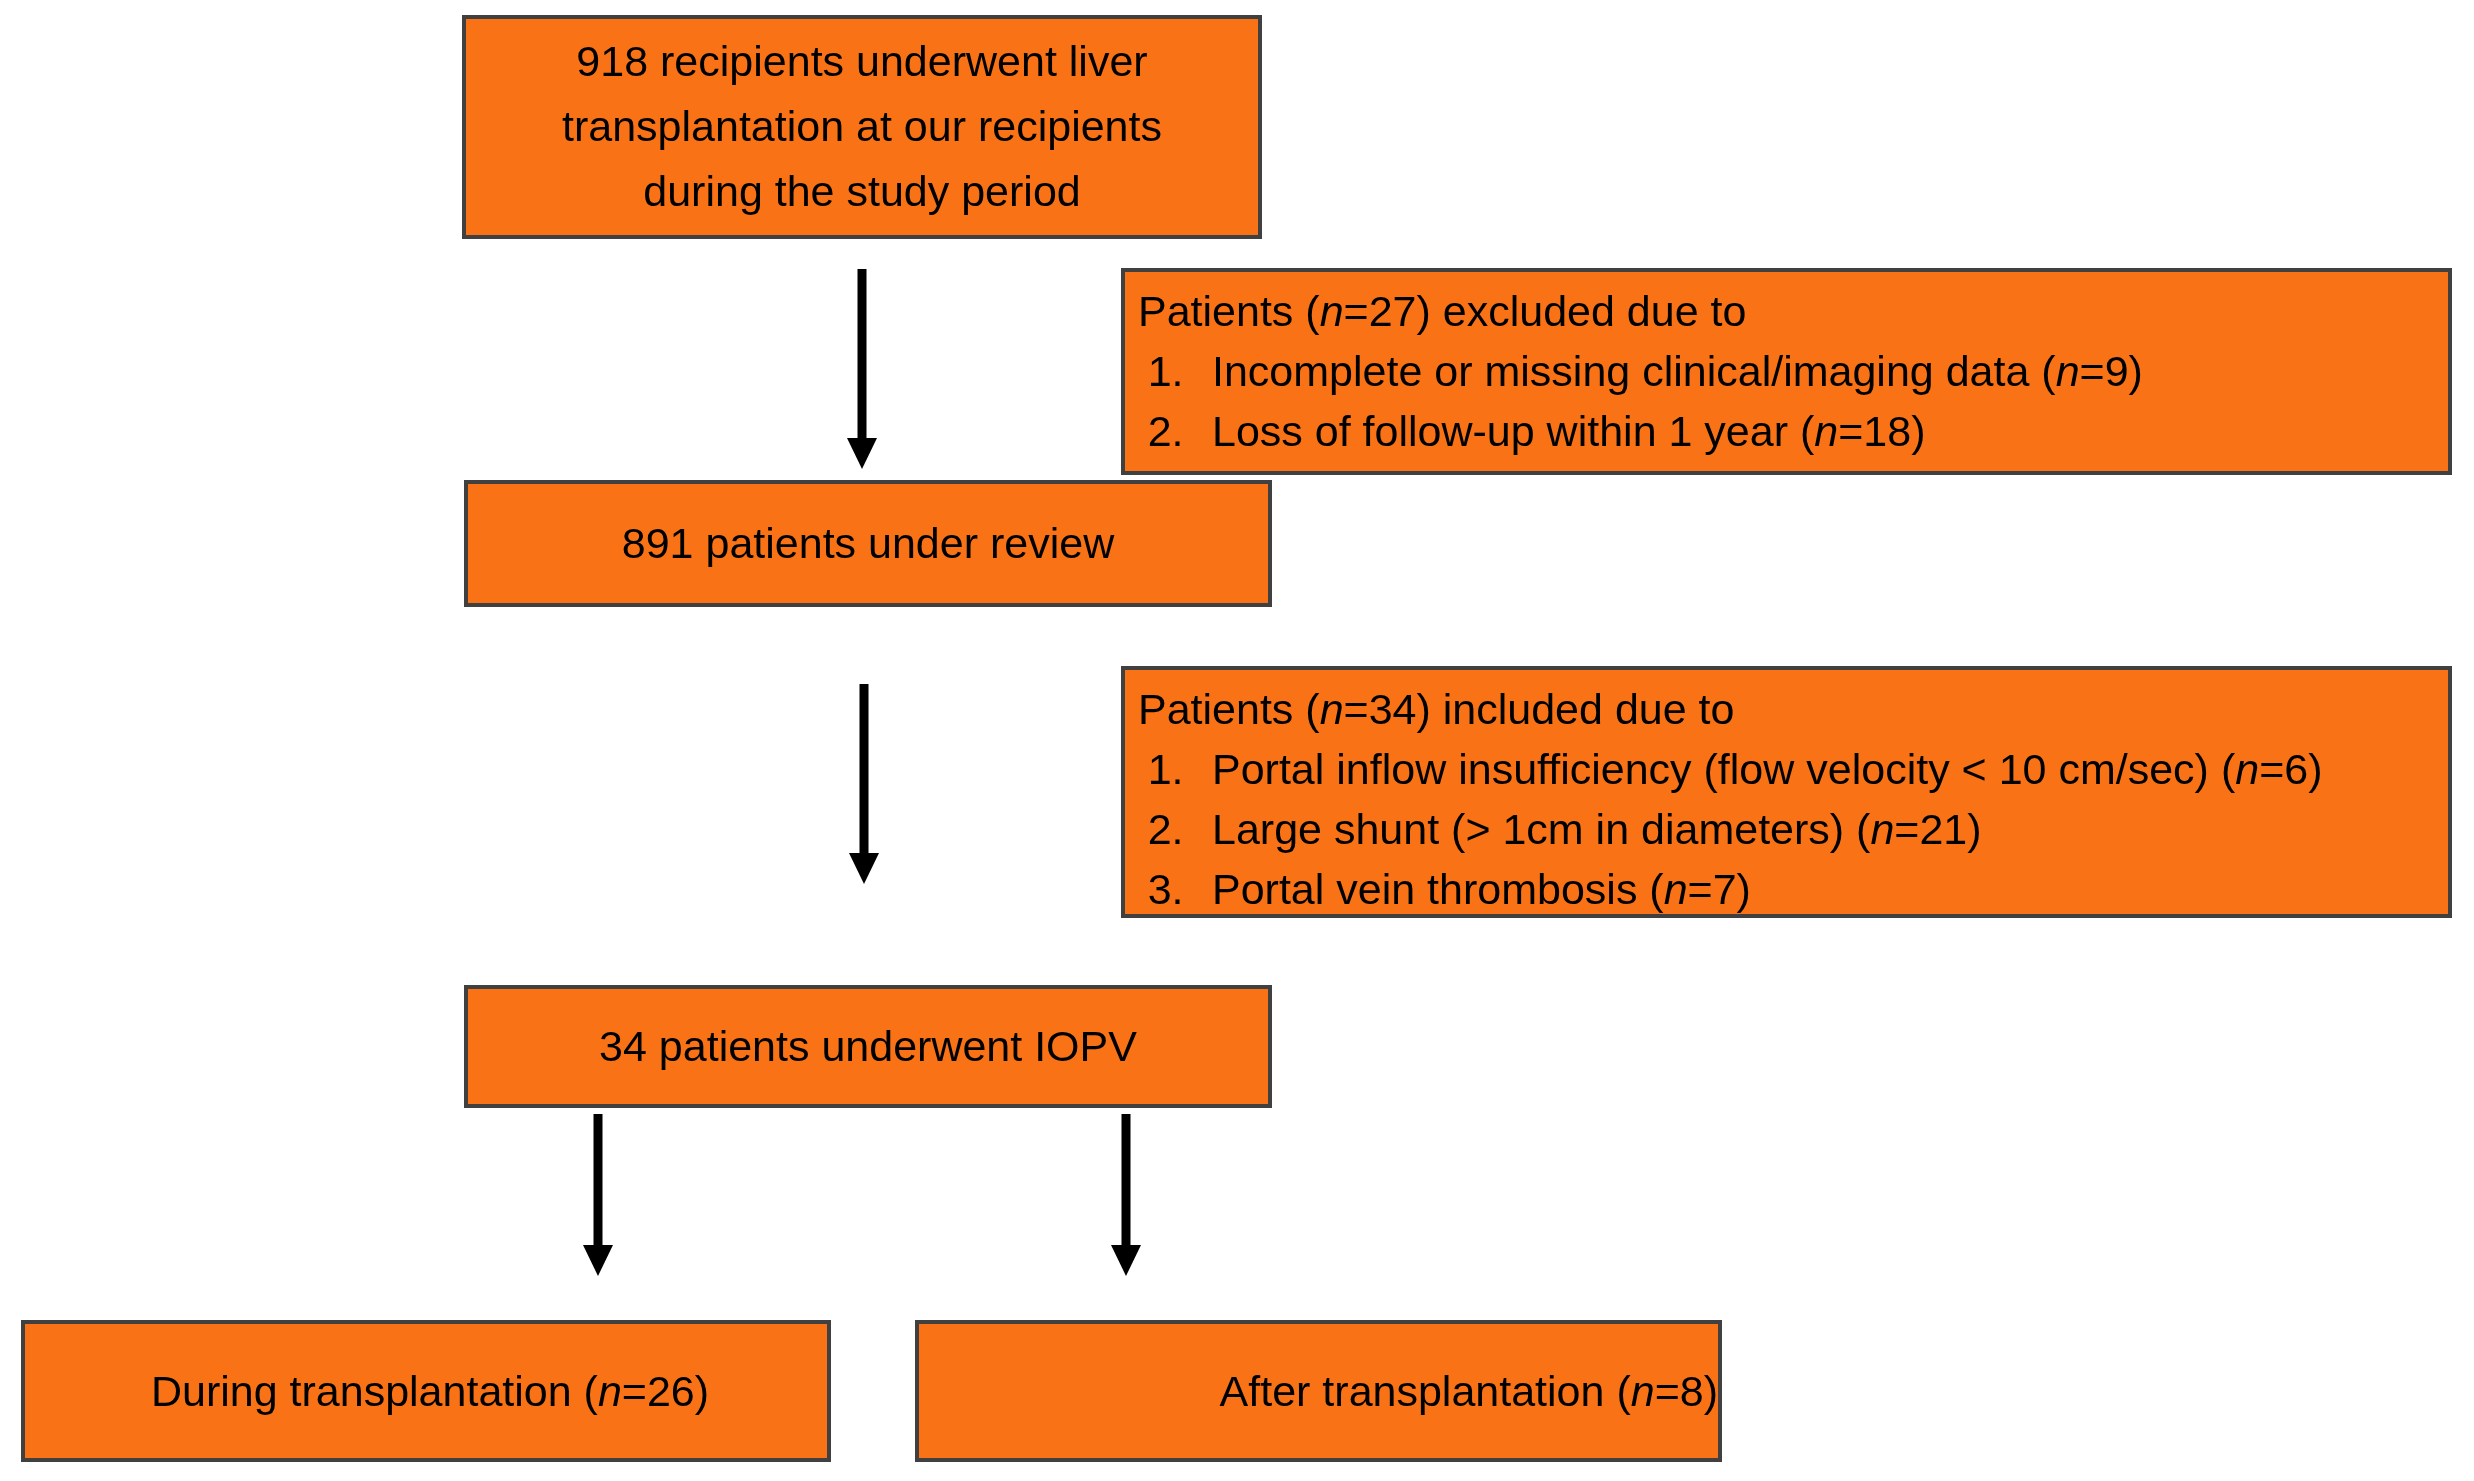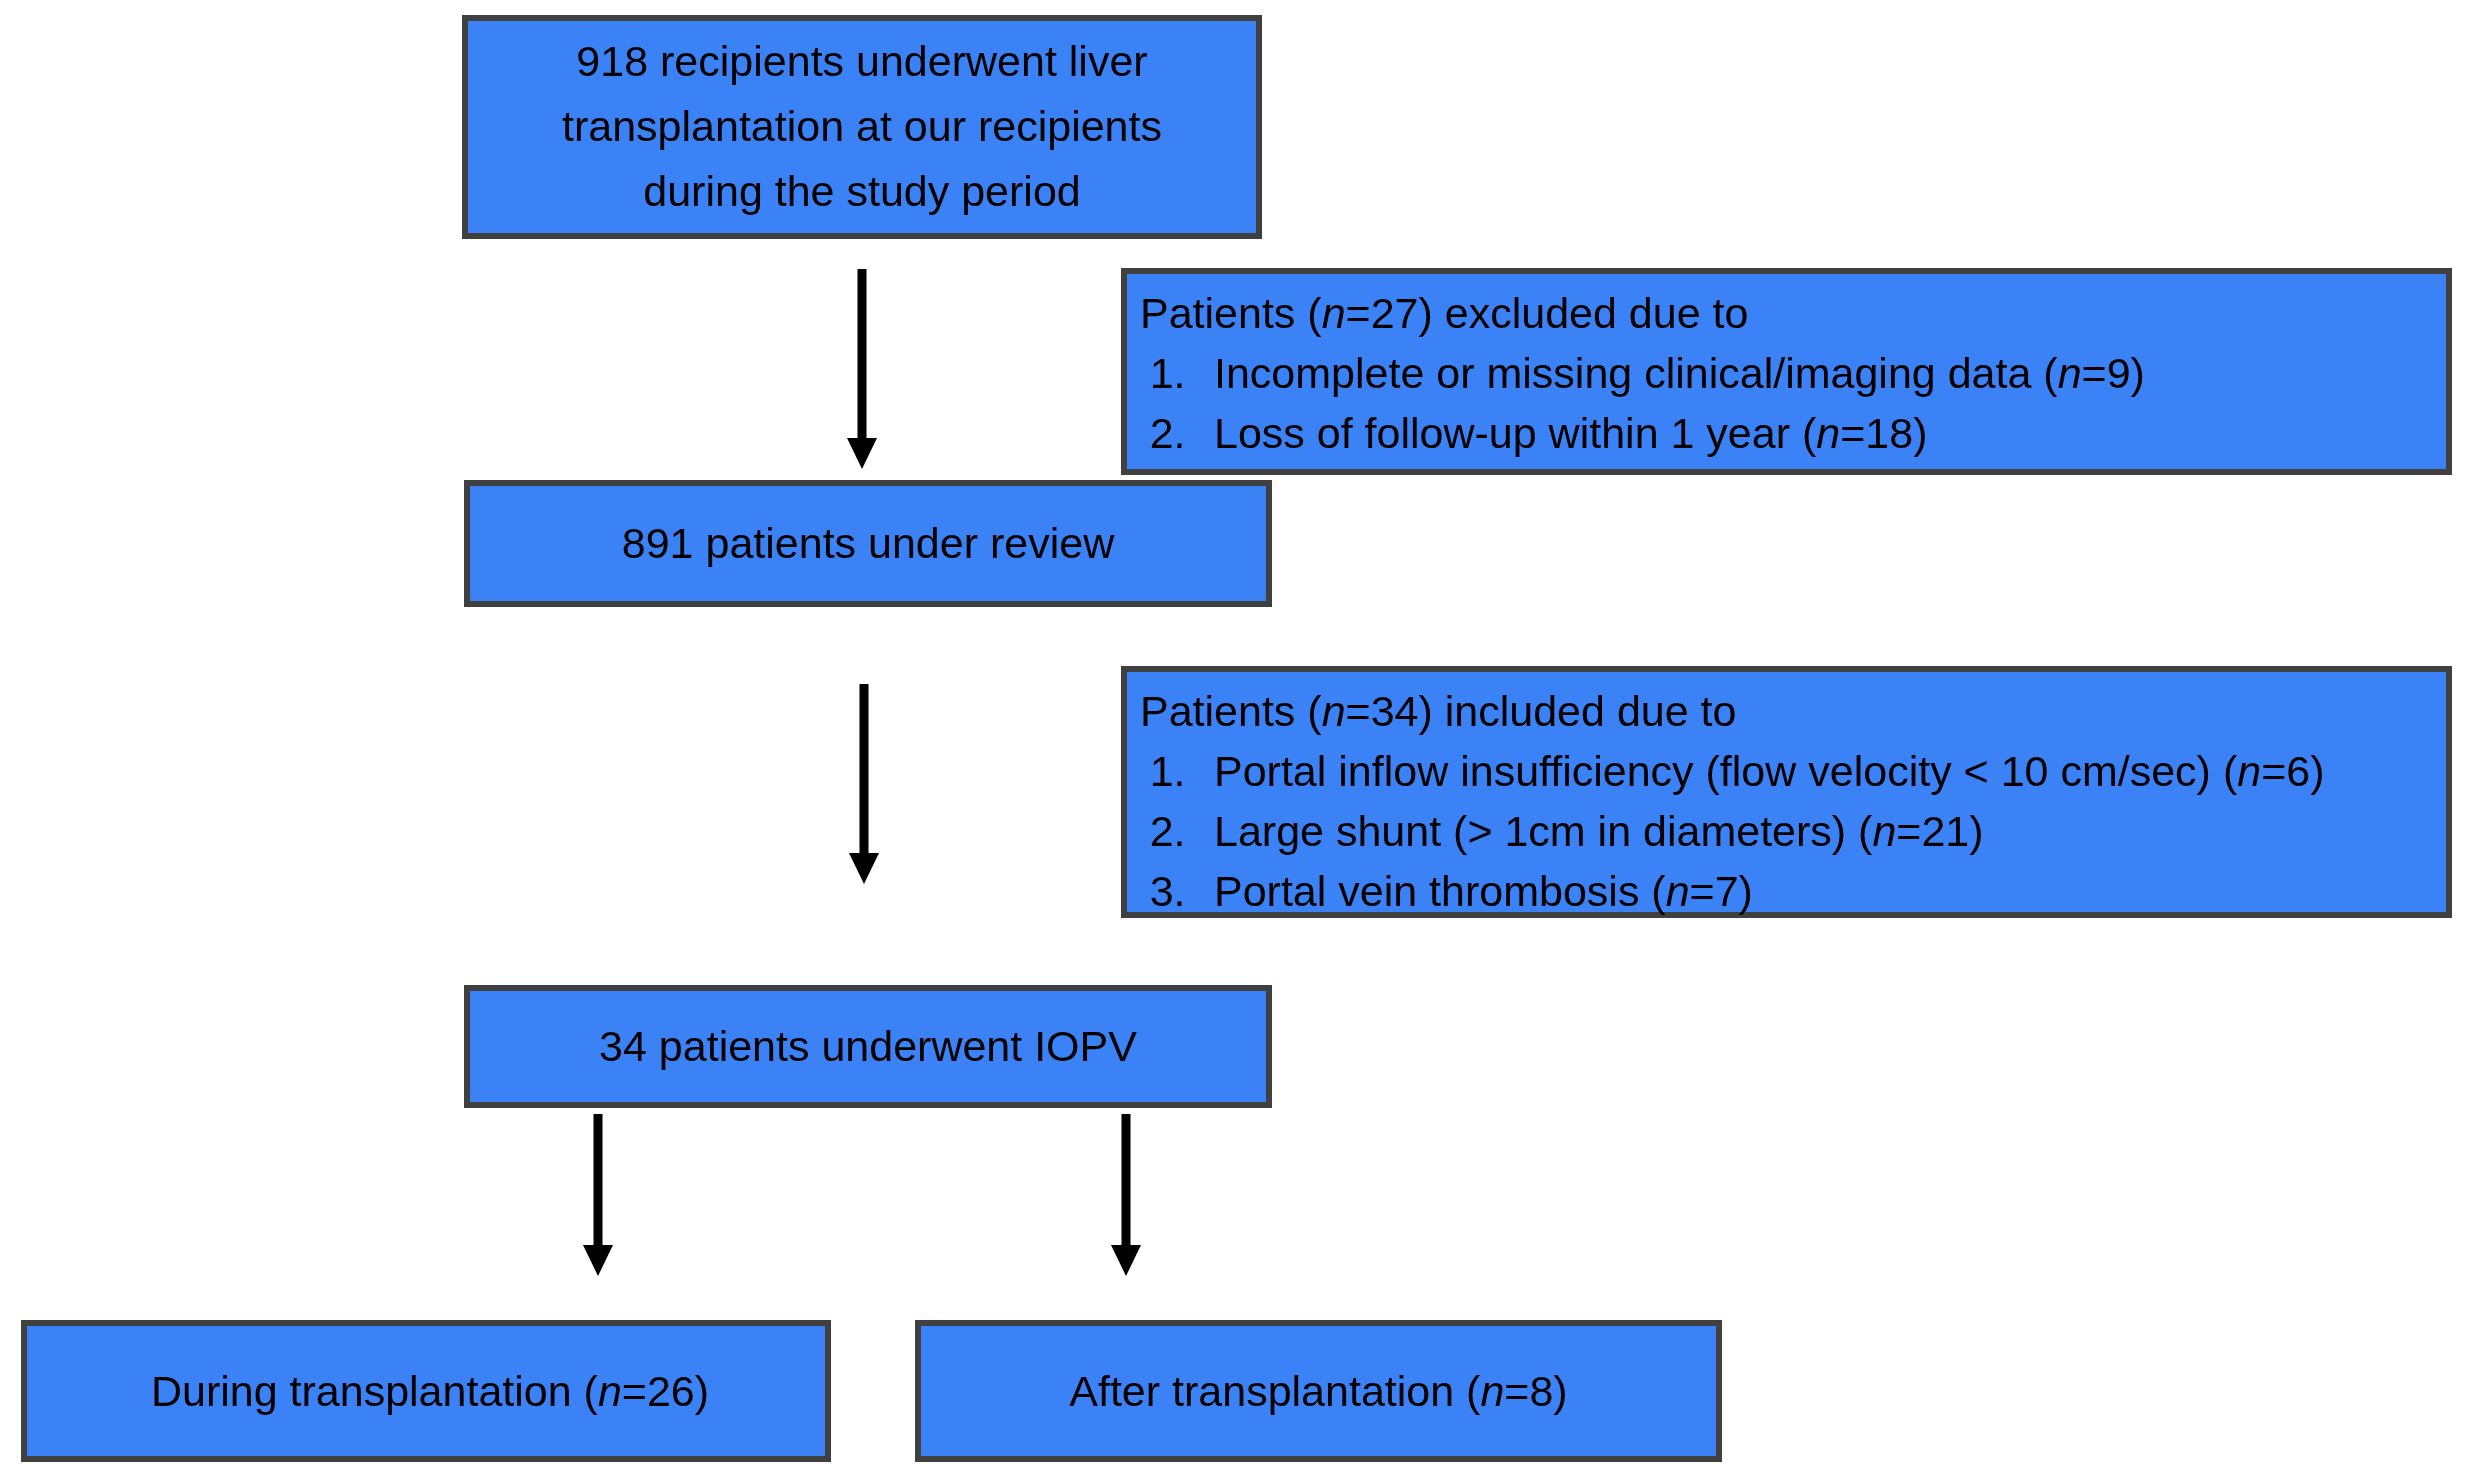--- a/index.html
+++ b/index.html
@@ -13,22 +13,22 @@
     height: 1482px;
     background: #ffffff;
     color: #000000;
     font-family: "Liberation Sans", "DejaVu Sans", sans-serif;
     font-size: 43px;
     overflow: hidden;
   }
   .box {
     position: absolute;
     box-sizing: border-box;
-    border: 6px solid #404040;
-    background: #3b82f6;
+    border: 4px solid #404040;
+    background: #f97316;
   }
   .center-box {
     display: flex;
     flex-direction: column;
     align-items: center;
     justify-content: center;
     text-align: center;
     line-height: 65px;
   }
   .center-box .bline {
@@ -75,21 +75,21 @@
     border-right: 15.3px solid transparent;
     border-top: 31px solid #000000;
   }
   
   #box-enrollment { left: 462px;  top: 14.5px;   width: 800px;  height: 224px; }
   #box-excluded   { left: 1121px; top: 268px;  width: 1331px; height: 207px; }
   #box-review     { left: 464px;  top: 480px;  width: 808px; height: 127px; }
   #box-included   { left: 1121px; top: 666px;  width: 1331px; height: 252px; }
   #box-iopv       { left: 464px;  top: 985px; width: 808px; height: 123px; }
   #box-during     { left: 21px;   top: 1320px; width: 810px; height: 142px; padding-left: 8px; }
-  #box-after      { left: 915px; top: 1320px; width: 807px; height: 142px; }
+  #box-after      { left: 915px; top: 1320px; width: 807px; height: 142px; align-items: flex-end; }
   
   #arrow-1 { left: 846px; top: 269px;  height: 200px; }
   #arrow-2 { left: 848px; top: 684px;  height: 200px; }
   #arrow-3 { left: 582px;  top: 1114px; height: 162px; }
   #arrow-4 { left: 1110px; top: 1114px; height: 162px; }
   #arrow-1 .shaft, #arrow-2 .shaft { height: 174px; }
   #arrow-3 .shaft, #arrow-4 .shaft { height: 136px; }
 </style>
 </head>
 <body>

